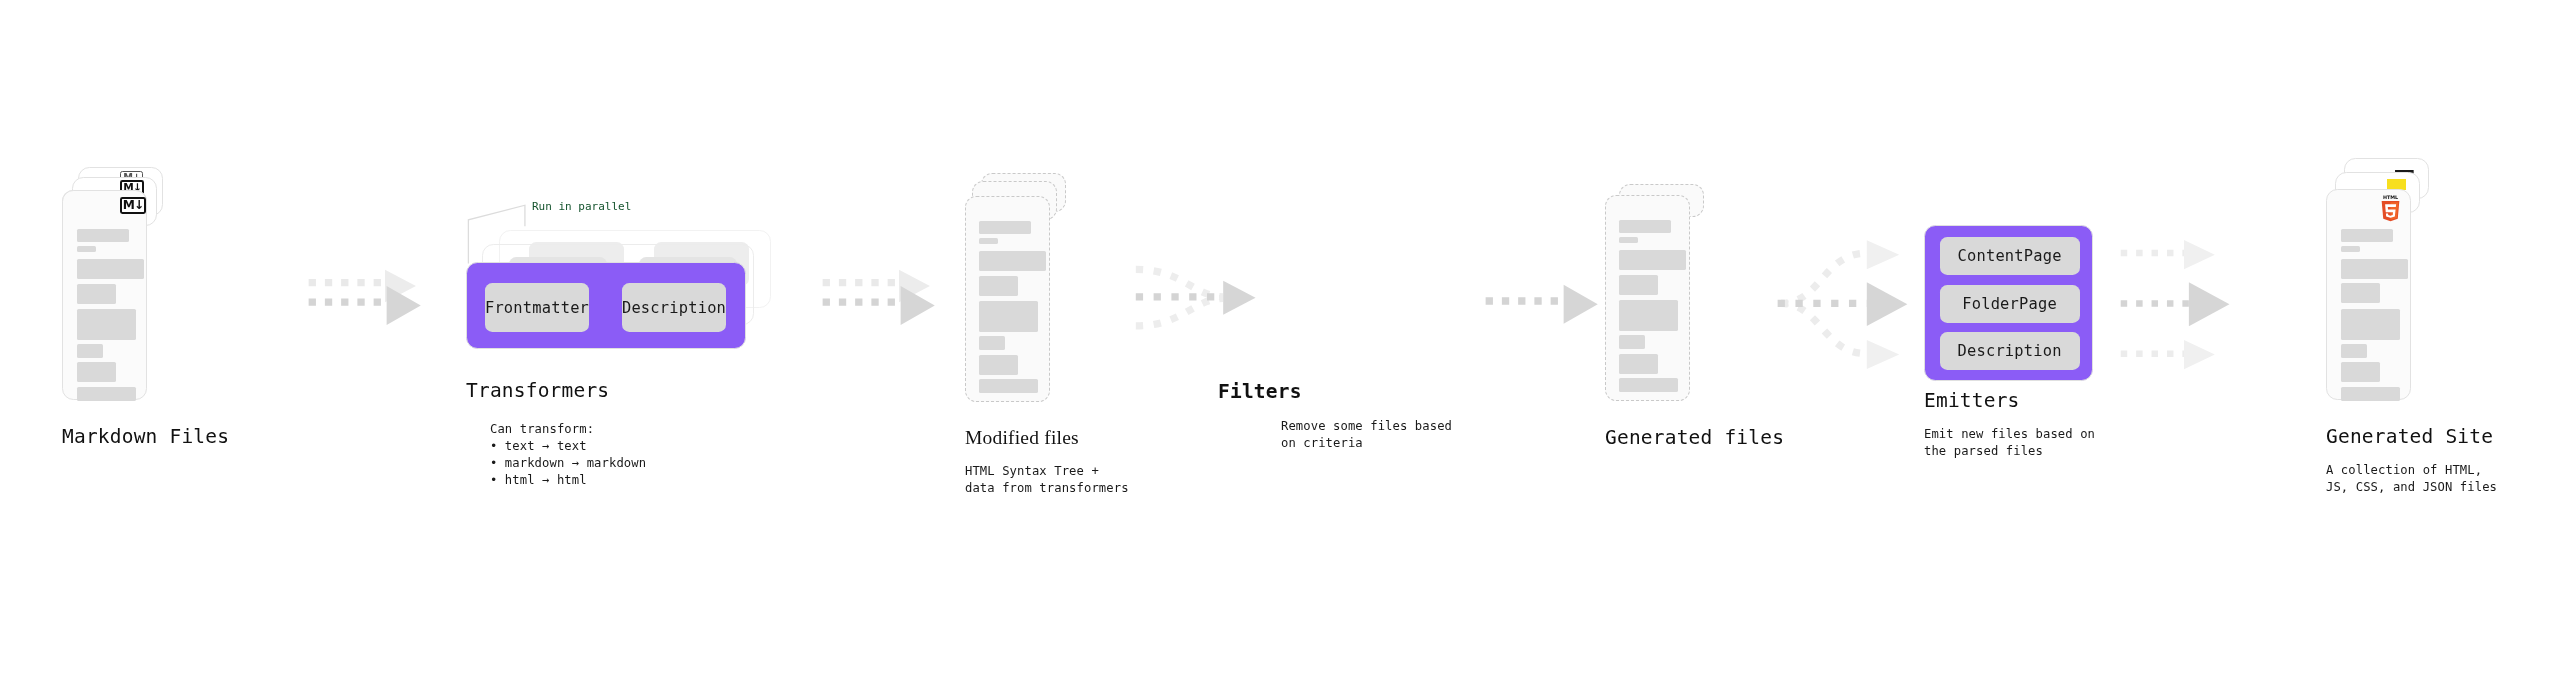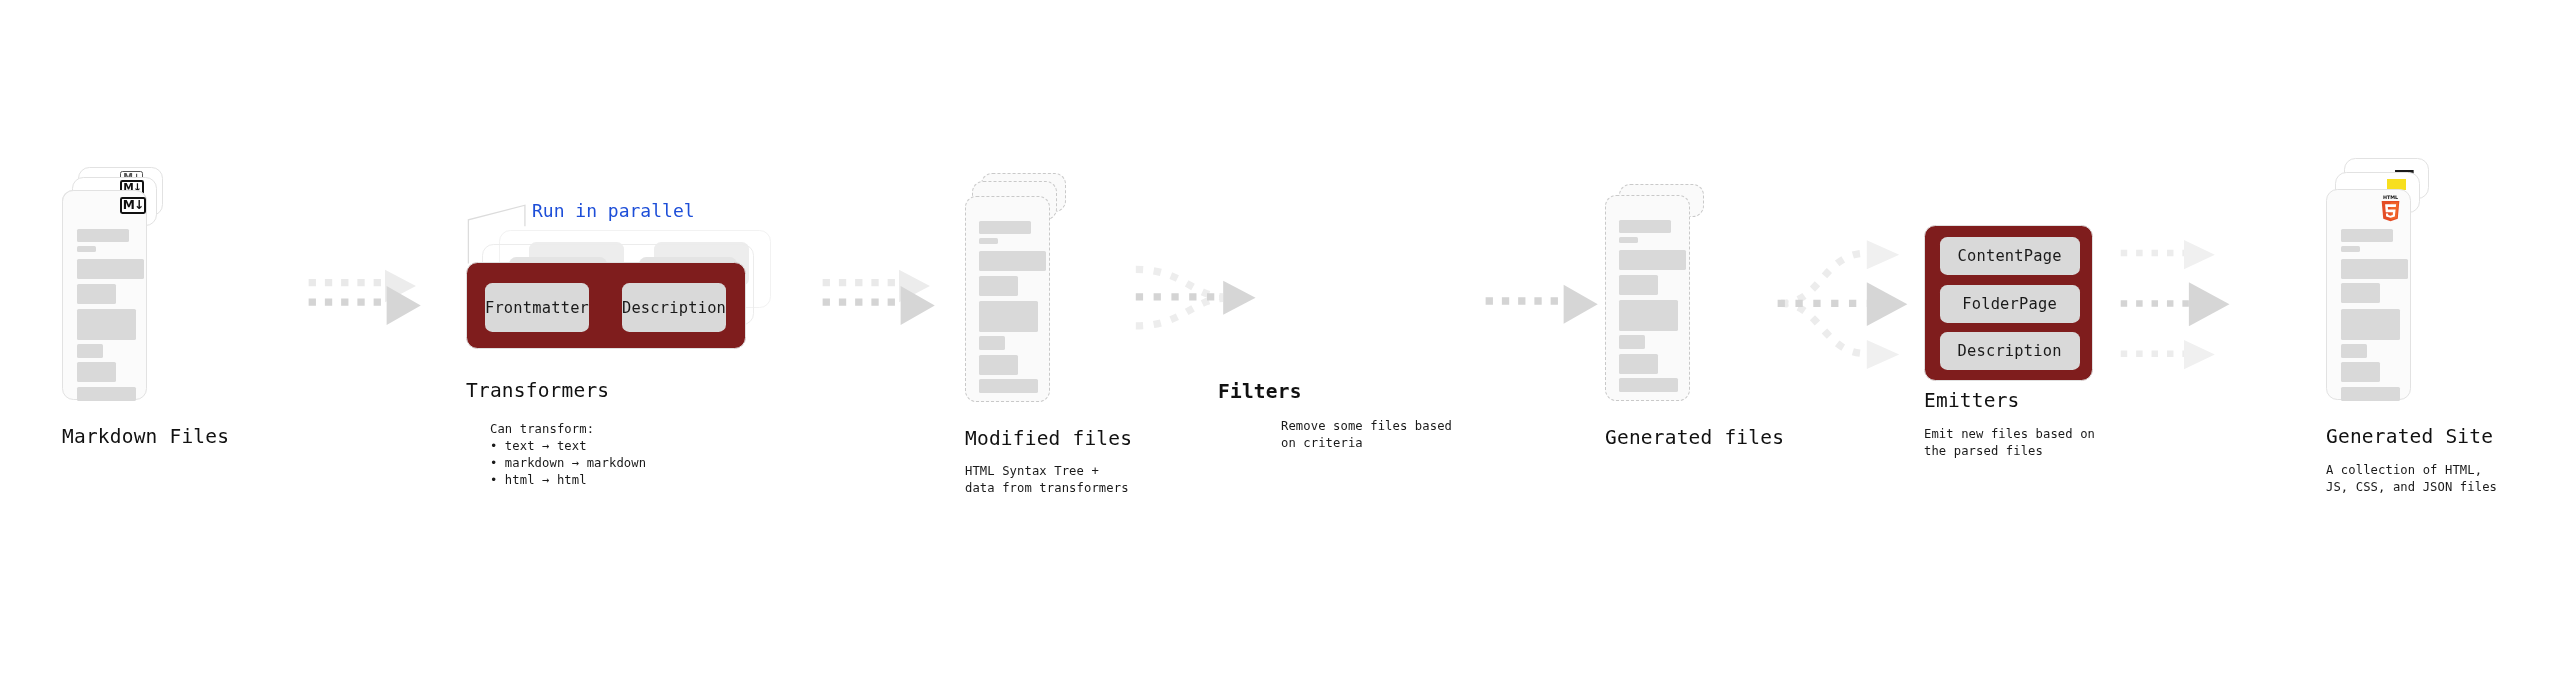--- a/index.html
+++ b/index.html
@@ -42,21 +42,21 @@
     line-height:1;
   }
   .html5-badge{position:absolute;}
   .css-badge{position:absolute;}
   .js-badge{position:absolute;background:#f7df1e;}
 
   
   .group-box{
     position:absolute;
     box-sizing:border-box;
-    background:#7f1d1d;
+    background:#8b5cf6;
     border:1.3px solid #e0e0e0;
     border-radius:11.4px;
   }
   .group-box.ghost2{border-color:#ececec;background:transparent;}
   .group-box.ghost1{border-color:#f2f2f2;background:transparent;}
 
   .chip{
     position:absolute;
     box-sizing:border-box;
     background:#d9d9d9;
@@ -90,22 +90,22 @@
     position:absolute;
     font-size:12.2px;
     line-height:17px;
     color:#1a1a1a;
     white-space:pre-line;
     letter-spacing:0.1px;
     margin-left:24px;
   }
   .runlabel{
     position:absolute;
-    font-size:18px;
-    color:#1d4ed8;
+    font-size:11px;
+    color:#14532d;
     white-space:nowrap;
   }
 
   
   svg.conn{position:absolute;overflow:visible;}
 </style>
 </head>
 <body>
 
 <div id="stage">
@@ -198,21 +198,21 @@
       <div class="skeleton" style="left:13px;top:24.4px;width:52px;height:13px;"></div>
       <div class="skeleton" style="left:13px;top:41px;width:18.7px;height:5.7px;"></div>
       <div class="skeleton" style="left:13px;top:54px;width:67px;height:20.3px;"></div>
       <div class="skeleton" style="left:13px;top:79px;width:39px;height:20.3px;"></div>
       <div class="skeleton" style="left:13px;top:104px;width:59px;height:31px;"></div>
       <div class="skeleton" style="left:13px;top:139px;width:26px;height:14px;"></div>
       <div class="skeleton" style="left:13px;top:158px;width:39px;height:20.3px;"></div>
       <div class="skeleton" style="left:13px;top:182px;width:59px;height:14px;"></div>
     </div>
   </div>
-  <div class="title" style="left:965px;top:427px;">Modified files</div>
+  <div class="title" style="left:965px;top:427px;font-family:Liberation Serif, serif;">Modified files</div>
   <div class="subtitle" style="left:965px;top:463px;">HTML Syntax Tree +
 data from transformers</div>
 
   <svg class="conn" style="left:1134px;top:258px;" width="146" height="89" viewBox="0 0 180 110">
     <g fill="none" stroke-width="9" stroke-dasharray="9 13" stroke-linecap="butt">
       <path d="M2,14 C60,14 74,48 110,48" stroke="#ededed"></path>
       <path d="M2,84 C60,84 74,50 110,50" stroke="#ededed"></path>
       <line x1="2" y1="48" x2="116" y2="48" stroke="#d4d4d4"></line>
     </g>
     <polygon points="110,28 150,49 110,70" fill="#d6d6d6"></polygon>

